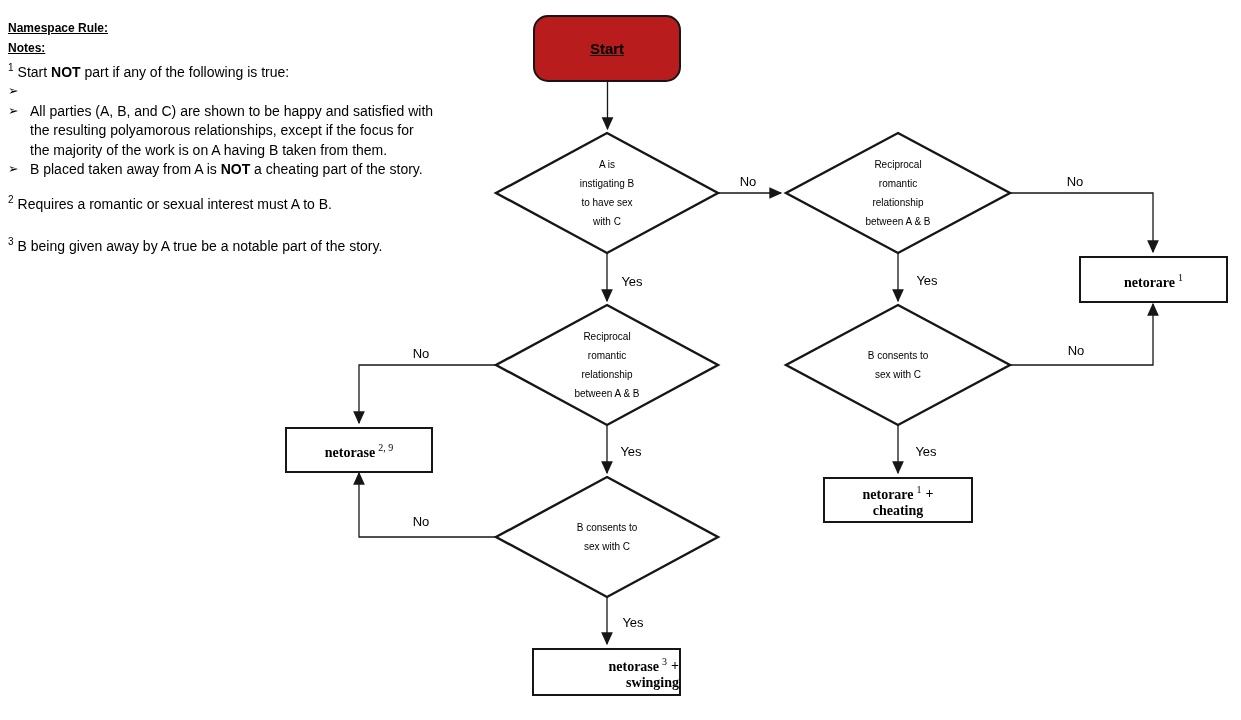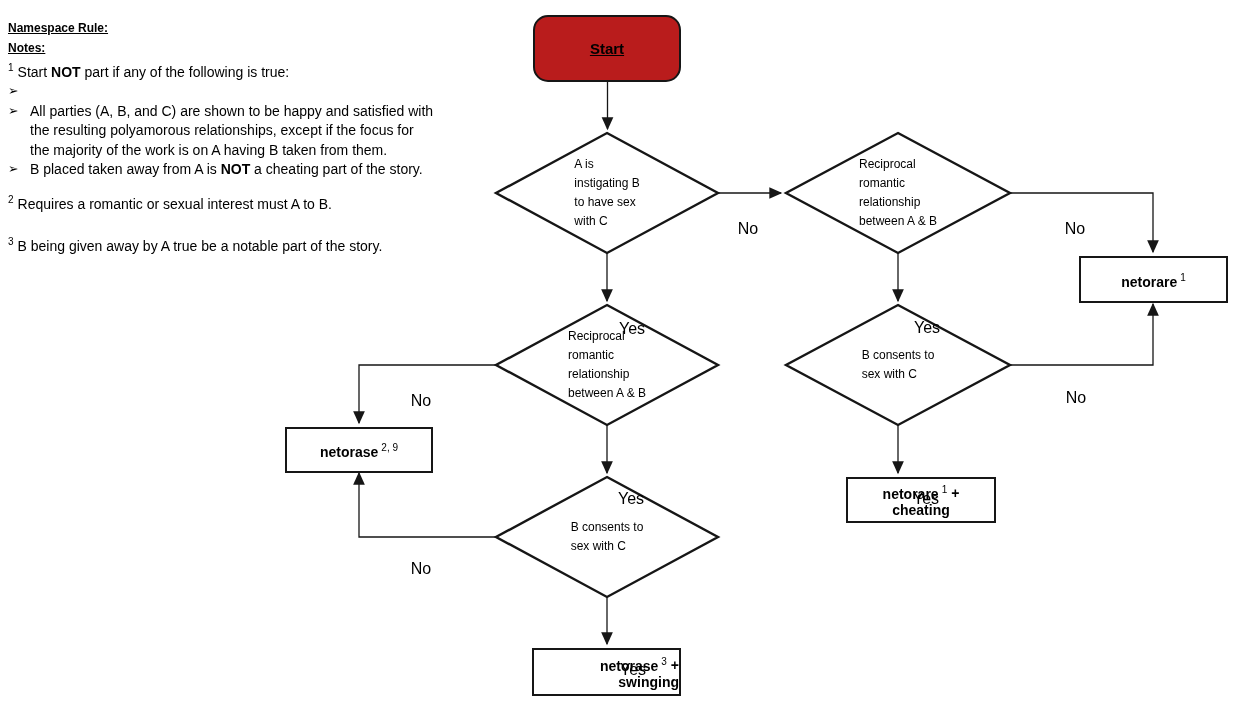--- a/index.html
+++ b/index.html
@@ -10,34 +10,34 @@
   .chart-svg{position:absolute;left:0;top:0;}
   .diamond{fill:#fff;stroke:#161616;stroke-width:2.4;stroke-linejoin:miter;}
   .edge{fill:none;stroke:#161616;stroke-width:1.3;}
 
   
   .start-node{position:absolute;left:533px;top:15px;width:144px;height:63px;
     border:2.5px solid #161616;border-radius:15px;background:#b91c1c;
     display:flex;align-items:center;justify-content:center;}
   .start-node span{font-weight:bold;font-size:15px;text-decoration:underline;}
 
-  .dtext{position:absolute;transform:translate(-50%,-50%);
-    white-space:pre-line;font-size:12px;line-height:19px;}
+  .dtext{position:absolute;transform:translate(-50%,-50%);text-align:center;
+    white-space:pre-line;font-size:10px;line-height:19px;}
 
   .box{position:absolute;border:2.2px solid #161616;background:#fff;
     display:flex;flex-direction:column;align-items:center;justify-content:center;
-    font-weight:bold;font-size:14px;line-height:17px;text-align:center;}
+    font-weight:bold;font-size:14px;line-height:17px;text-align:center;font-family:Liberation Serif, serif;}
   .box-netorare{left:1079px;top:256px;width:145px;height:43px;}
   .box-netorase{left:285px;top:427px;width:144px;height:42px;}
-  .box-cheating{left:846px;top:477px;width:146px;height:42px;}
+  .box-cheating{left:823px;top:477px;width:146px;height:42px;}
   .box-swinging{left:532px;top:648px;width:145px;height:44px;align-items:flex-end;}
   .osup{font-size:10px;font-weight:400;margin-left:3px;}
   .oplus{margin-left:4px;}
 
-  .edge-label{position:absolute;transform:translate(-50%,-50%);font-size:16px;white-space:nowrap;margin-top:48px;}
+  .edge-label{position:absolute;transform:translate(-50%,-50%);font-size:13px;white-space:nowrap;}
 
   
   .notes{position:absolute;left:8px;top:19px;width:468px;font-size:14px;line-height:19.5px;}
   .notes-heading{margin:0;font-size:12px;font-weight:bold;text-decoration:underline;}
   .para{margin:0;white-space:pre-line;}
   .ns-para{margin-bottom:17px;}
   .note-line sup, .bullet sup{font-size:10px;}
   .note-sup{margin-right:4px;font-size:10px;vertical-align:super;}
   .bullet{display:flex;margin:0;}
   .bullet-glyph{flex:0 0 22px;width:22px;font-size:12.5px;}

